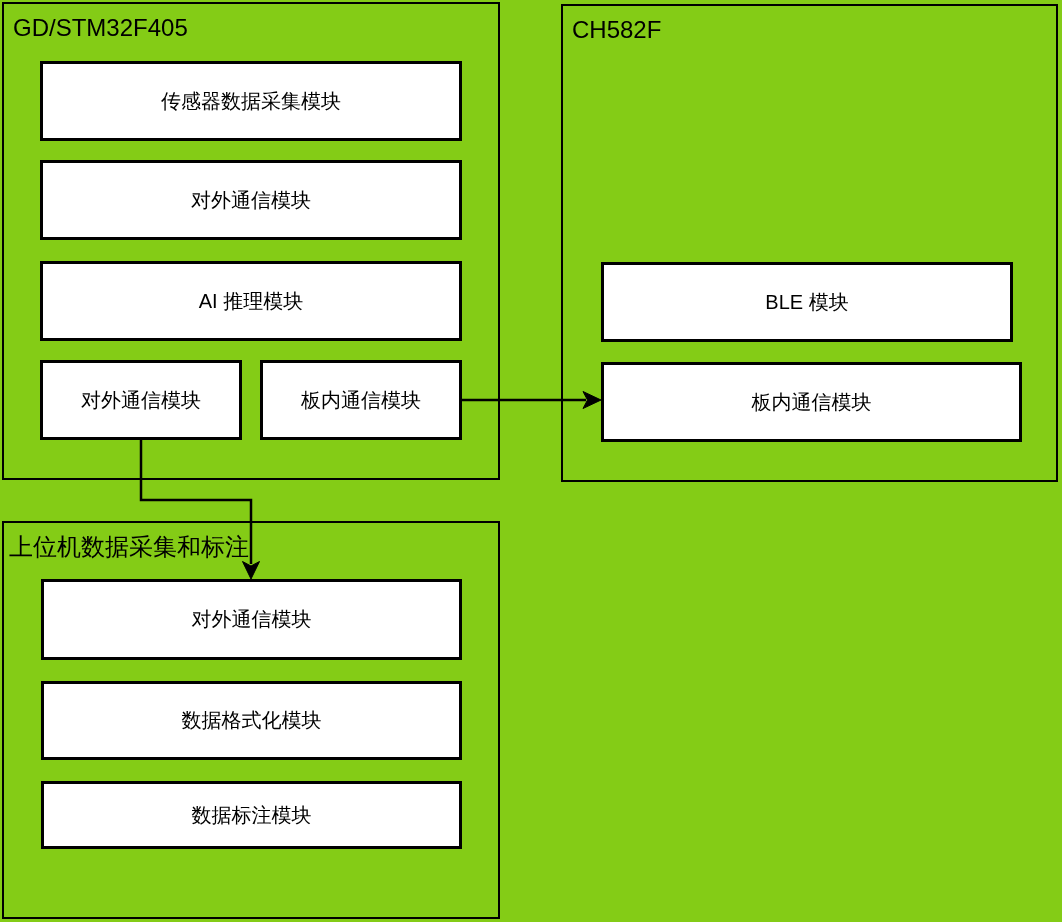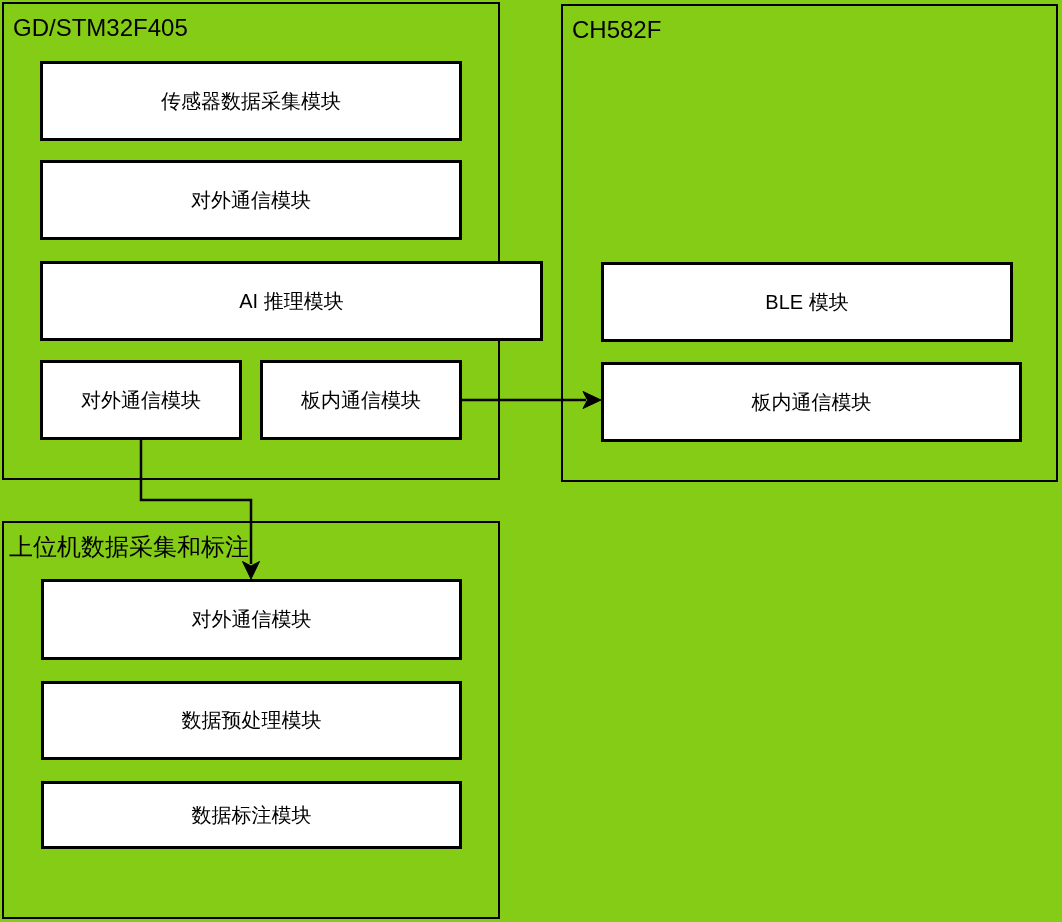--- a/index.html
+++ b/index.html
@@ -34,21 +34,21 @@
     display: flex;
     align-items: center;
     justify-content: center;
     font-size: 20px;
     white-space: nowrap;
   }
   
   #container-mcu  { left: 2px;   top: 2px;   width: 498px; height: 478px; }
   #blk-sensor     { left: 36px;  top: 57px;  width: 422px; height: 80px; }
   #blk-preprocess { left: 36px;  top: 156px; width: 422px; height: 80px; }
-  #blk-ai         { left: 36px;  top: 257px; width: 503px; height: 80px; }
+  #blk-ai         { left: 36px;  top: 257px; width: 422px; height: 80px; }
   #blk-ext-comm   { left: 36px;  top: 356px; width: 202px; height: 80px; }
   #blk-board-comm { left: 256px; top: 356px; width: 202px; height: 80px; }
   
   #container-ch582f    { left: 561px; top: 4px; width: 497px; height: 478px; text-align: right; }
   #blk-ble             { left: 38px;  top: 256px; width: 412px; height: 80px; }
   #blk-board-comm-ch   { left: 38px;  top: 356px; width: 421px; height: 80px; }
   
   #container-host      { left: 2px;  top: 521px; width: 498px; height: 398px; }
   #blk-ext-comm-host   { left: 37px; top: 56px;  width: 421px; height: 81px; }
   #blk-data-format     { left: 37px; top: 158px; width: 421px; height: 79px; }
@@ -95,21 +95,21 @@
       <span>板内通信模块</span>
     </div>
   </section>
 
   <section class="container" id="container-host">
     <div class="container-title">上位机数据采集和标注</div>
     <div class="block" id="blk-ext-comm-host">
       <span>对外通信模块</span>
     </div>
     <div class="block" id="blk-data-format">
-      <span>数据预处理模块</span>
+      <span>数据格式化模块</span>
     </div>
     <div class="block" id="blk-data-annotate">
       <span>数据标注模块</span>
     </div>
   </section>
 
   <svg class="arrows" viewBox="0 0 1062 922" xmlns="http://www.w3.org/2000/svg">
 
     <line x1="462" y1="400" x2="586" y2="400" stroke="#000000" stroke-width="2.5"></line>
     <path d="M601,400 L583,391.5 L587.5,400 L583,408.5 Z" fill="#000000" stroke="#000000" stroke-width="1"></path>

